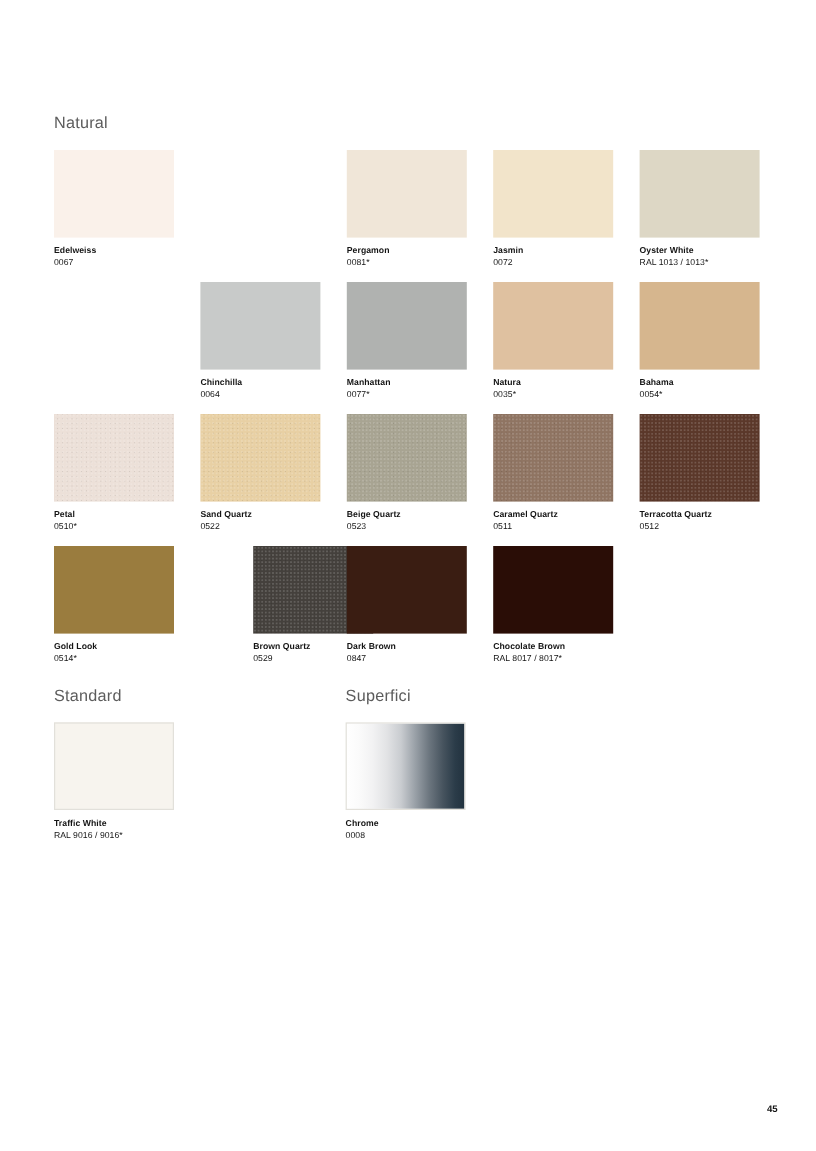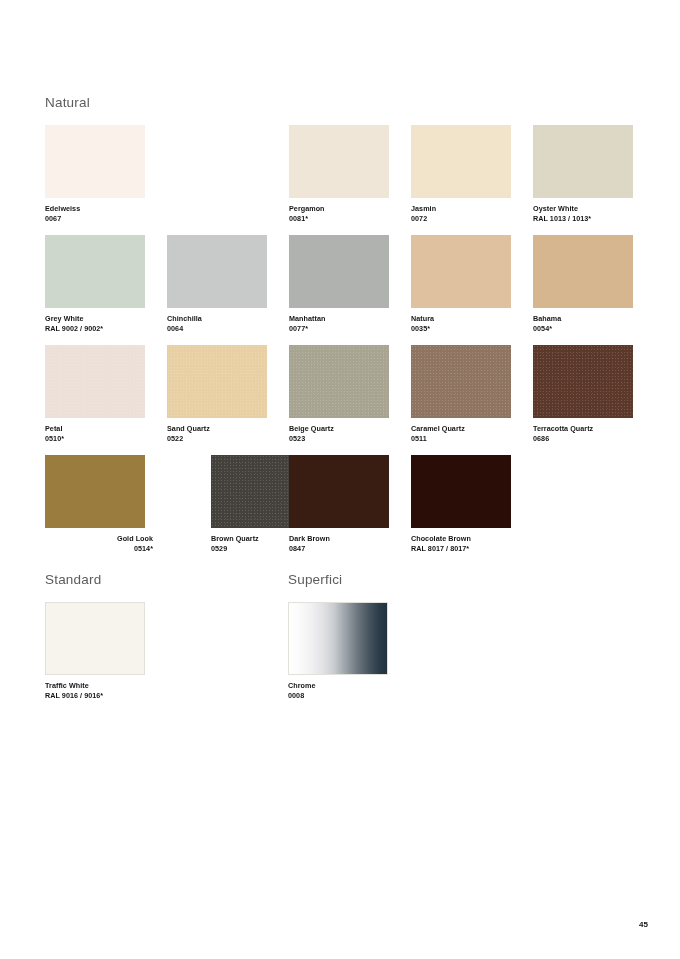--- a/index.html
+++ b/index.html
@@ -73,21 +73,21 @@
     margin-top: 6px;
     font-size: 7.2px;
     font-weight: 700;
     line-height: 1.45;
     color: #141414;
     letter-spacing: 0.05px;
     white-space: nowrap;
   }
   .swatch-code {
     font-size: 7.2px;
-    font-weight: 700;
+    font-weight: 400;
     line-height: 1.45;
     color: #141414;
     letter-spacing: 0.05px;
     white-space: nowrap;
   }
 
   
   .page-number {
     position: absolute;
     right: 32px;
@@ -121,25 +121,20 @@
           <div class="swatch-name">Jasmin</div>
           <div class="swatch-code">0072</div>
         </div>
         <div class="swatch-cell" style="left: 488px;">
           <div class="swatch-chip" style="background: rgb(221, 215, 197);"></div>
           <div class="swatch-name">Oyster White</div>
           <div class="swatch-code">RAL 1013 / 1013*</div>
         </div>
       </div>
       <div class="swatch-row">
-        <div class="swatch-cell" style="left: 0px;">
-          <div class="swatch-chip" style="background: rgb(206, 215, 203);"></div>
-          <div class="swatch-name">Grey White</div>
-          <div class="swatch-code">RAL 9002 / 9002*</div>
-        </div>
         <div class="swatch-cell" style="left: 122px;">
           <div class="swatch-chip" style="background: rgb(200, 202, 201);"></div>
           <div class="swatch-name">Chinchilla</div>
           <div class="swatch-code">0064</div>
         </div>
         <div class="swatch-cell" style="left: 244px;">
           <div class="swatch-chip" style="background: rgb(176, 178, 176);"></div>
           <div class="swatch-name">Manhattan</div>
           <div class="swatch-code">0077*</div>
         </div>
@@ -181,25 +176,25 @@
             <div class="grain"></div>
           </div>
           <div class="swatch-name">Caramel Quartz</div>
           <div class="swatch-code">0511</div>
         </div>
         <div class="swatch-cell" style="left: 488px;">
           <div class="swatch-chip" style="background: rgb(91, 56, 42);">
             <div class="grain"></div>
           </div>
           <div class="swatch-name">Terracotta Quartz</div>
-          <div class="swatch-code">0686</div>
-        </div>
-      </div>
-      <div class="swatch-row">
-        <div class="swatch-cell" style="left: 0px; text-align: right;">
+          <div class="swatch-code">0512</div>
+        </div>
+      </div>
+      <div class="swatch-row">
+        <div class="swatch-cell" style="left: 0px;">
           <div class="swatch-chip" style="background: rgb(154, 124, 62);"></div>
           <div class="swatch-name">Gold Look</div>
           <div class="swatch-code">0514*</div>
         </div>
         <div class="swatch-cell" style="left: 122px; margin-left: 44px;">
           <div class="swatch-chip" style="background: rgb(68, 64, 60);">
             <div class="grain"></div>
           </div>
           <div class="swatch-name">Brown Quartz</div>
           <div class="swatch-code">0529</div>

